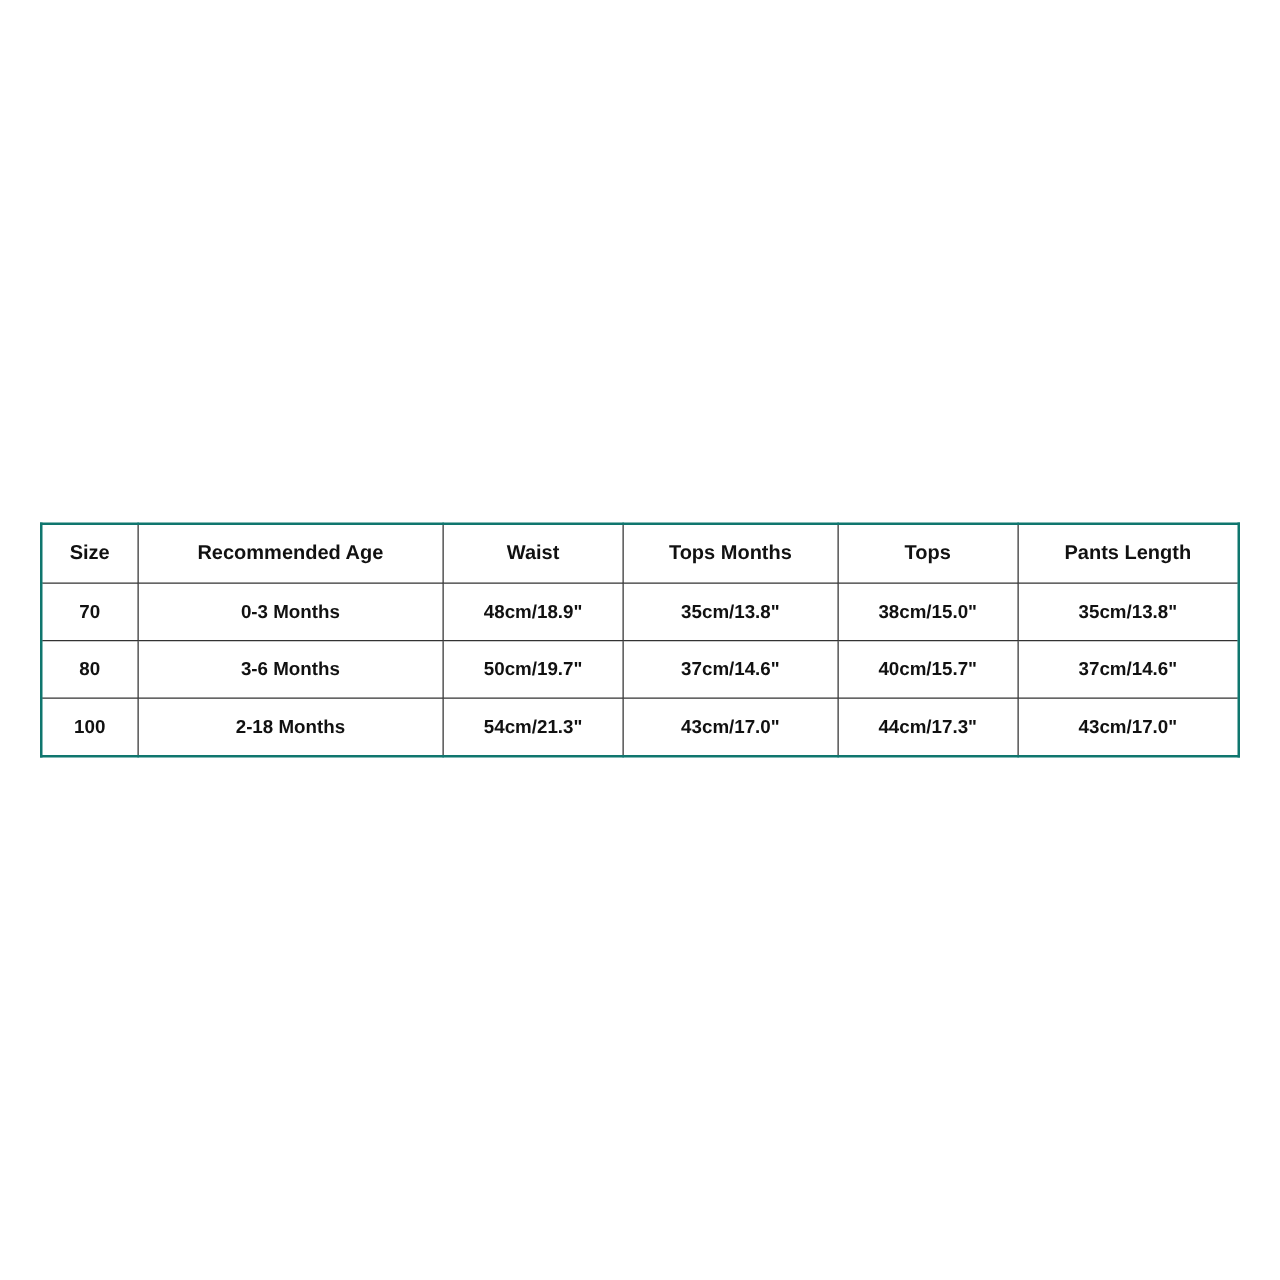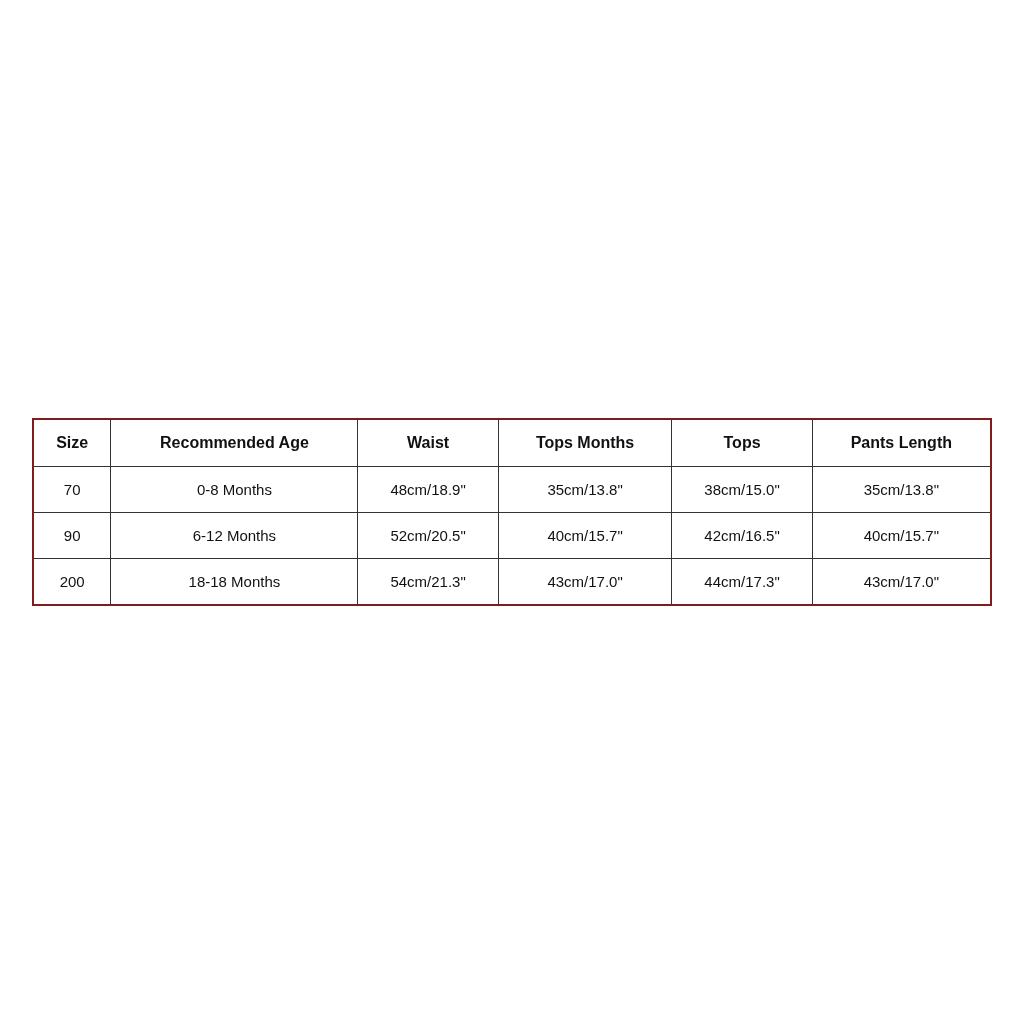--- a/index.html
+++ b/index.html
@@ -19,39 +19,39 @@
     }
 
     .table-wrapper {
       width: 960px;
       margin: 0 auto;
     }
 
     table {
       width: 100%;
       border-collapse: collapse;
-      border: 2px solid #7f1d1d;
+      border: 2px solid #0f766e;
     }
 
     th, td {
       border: 1px solid #333;
       padding: 14px 10px;
       text-align: center;
       font-size: 15px;
       color: #111;
     }
 
     th {
       font-weight: bold;
       font-size: 16px;
       background-color: #ffffff;
     }
 
     td {
-      font-weight: normal;
+      font-weight: bold;
     }
 
     tr:nth-child(even) td {
       background-color: #ffffff;
     }
 
     tr:nth-child(odd) td {
       background-color: #ffffff;
     }
   </style>
@@ -66,37 +66,37 @@
         <th>Recommended Age</th>
         <th>Waist</th>
         <th>Tops Months</th>
         <th>Tops</th>
         <th>Pants Length</th>
       </tr>
     </thead>
     <tbody id="table-body">
     <tr>
           <td>70</td>
-          <td>0-8 Months</td>
+          <td>0-3 Months</td>
           <td>48cm/18.9"</td>
           <td>35cm/13.8"</td>
           <td>38cm/15.0"</td>
           <td>35cm/13.8"</td>
         </tr>
         <tr>
-          <td>90</td>
-          <td>6-12 Months</td>
-          <td>52cm/20.5"</td>
+          <td>80</td>
+          <td>3-6 Months</td>
+          <td>50cm/19.7"</td>
+          <td>37cm/14.6"</td>
           <td>40cm/15.7"</td>
-          <td>42cm/16.5"</td>
-          <td>40cm/15.7"</td>
+          <td>37cm/14.6"</td>
         </tr>
         <tr>
-          <td>200</td>
-          <td>18-18 Months</td>
+          <td>100</td>
+          <td>2-18 Months</td>
           <td>54cm/21.3"</td>
           <td>43cm/17.0"</td>
           <td>44cm/17.3"</td>
           <td>43cm/17.0"</td>
         </tr>
       </tbody>
   </table>
 </div>
 
 </body></html>

